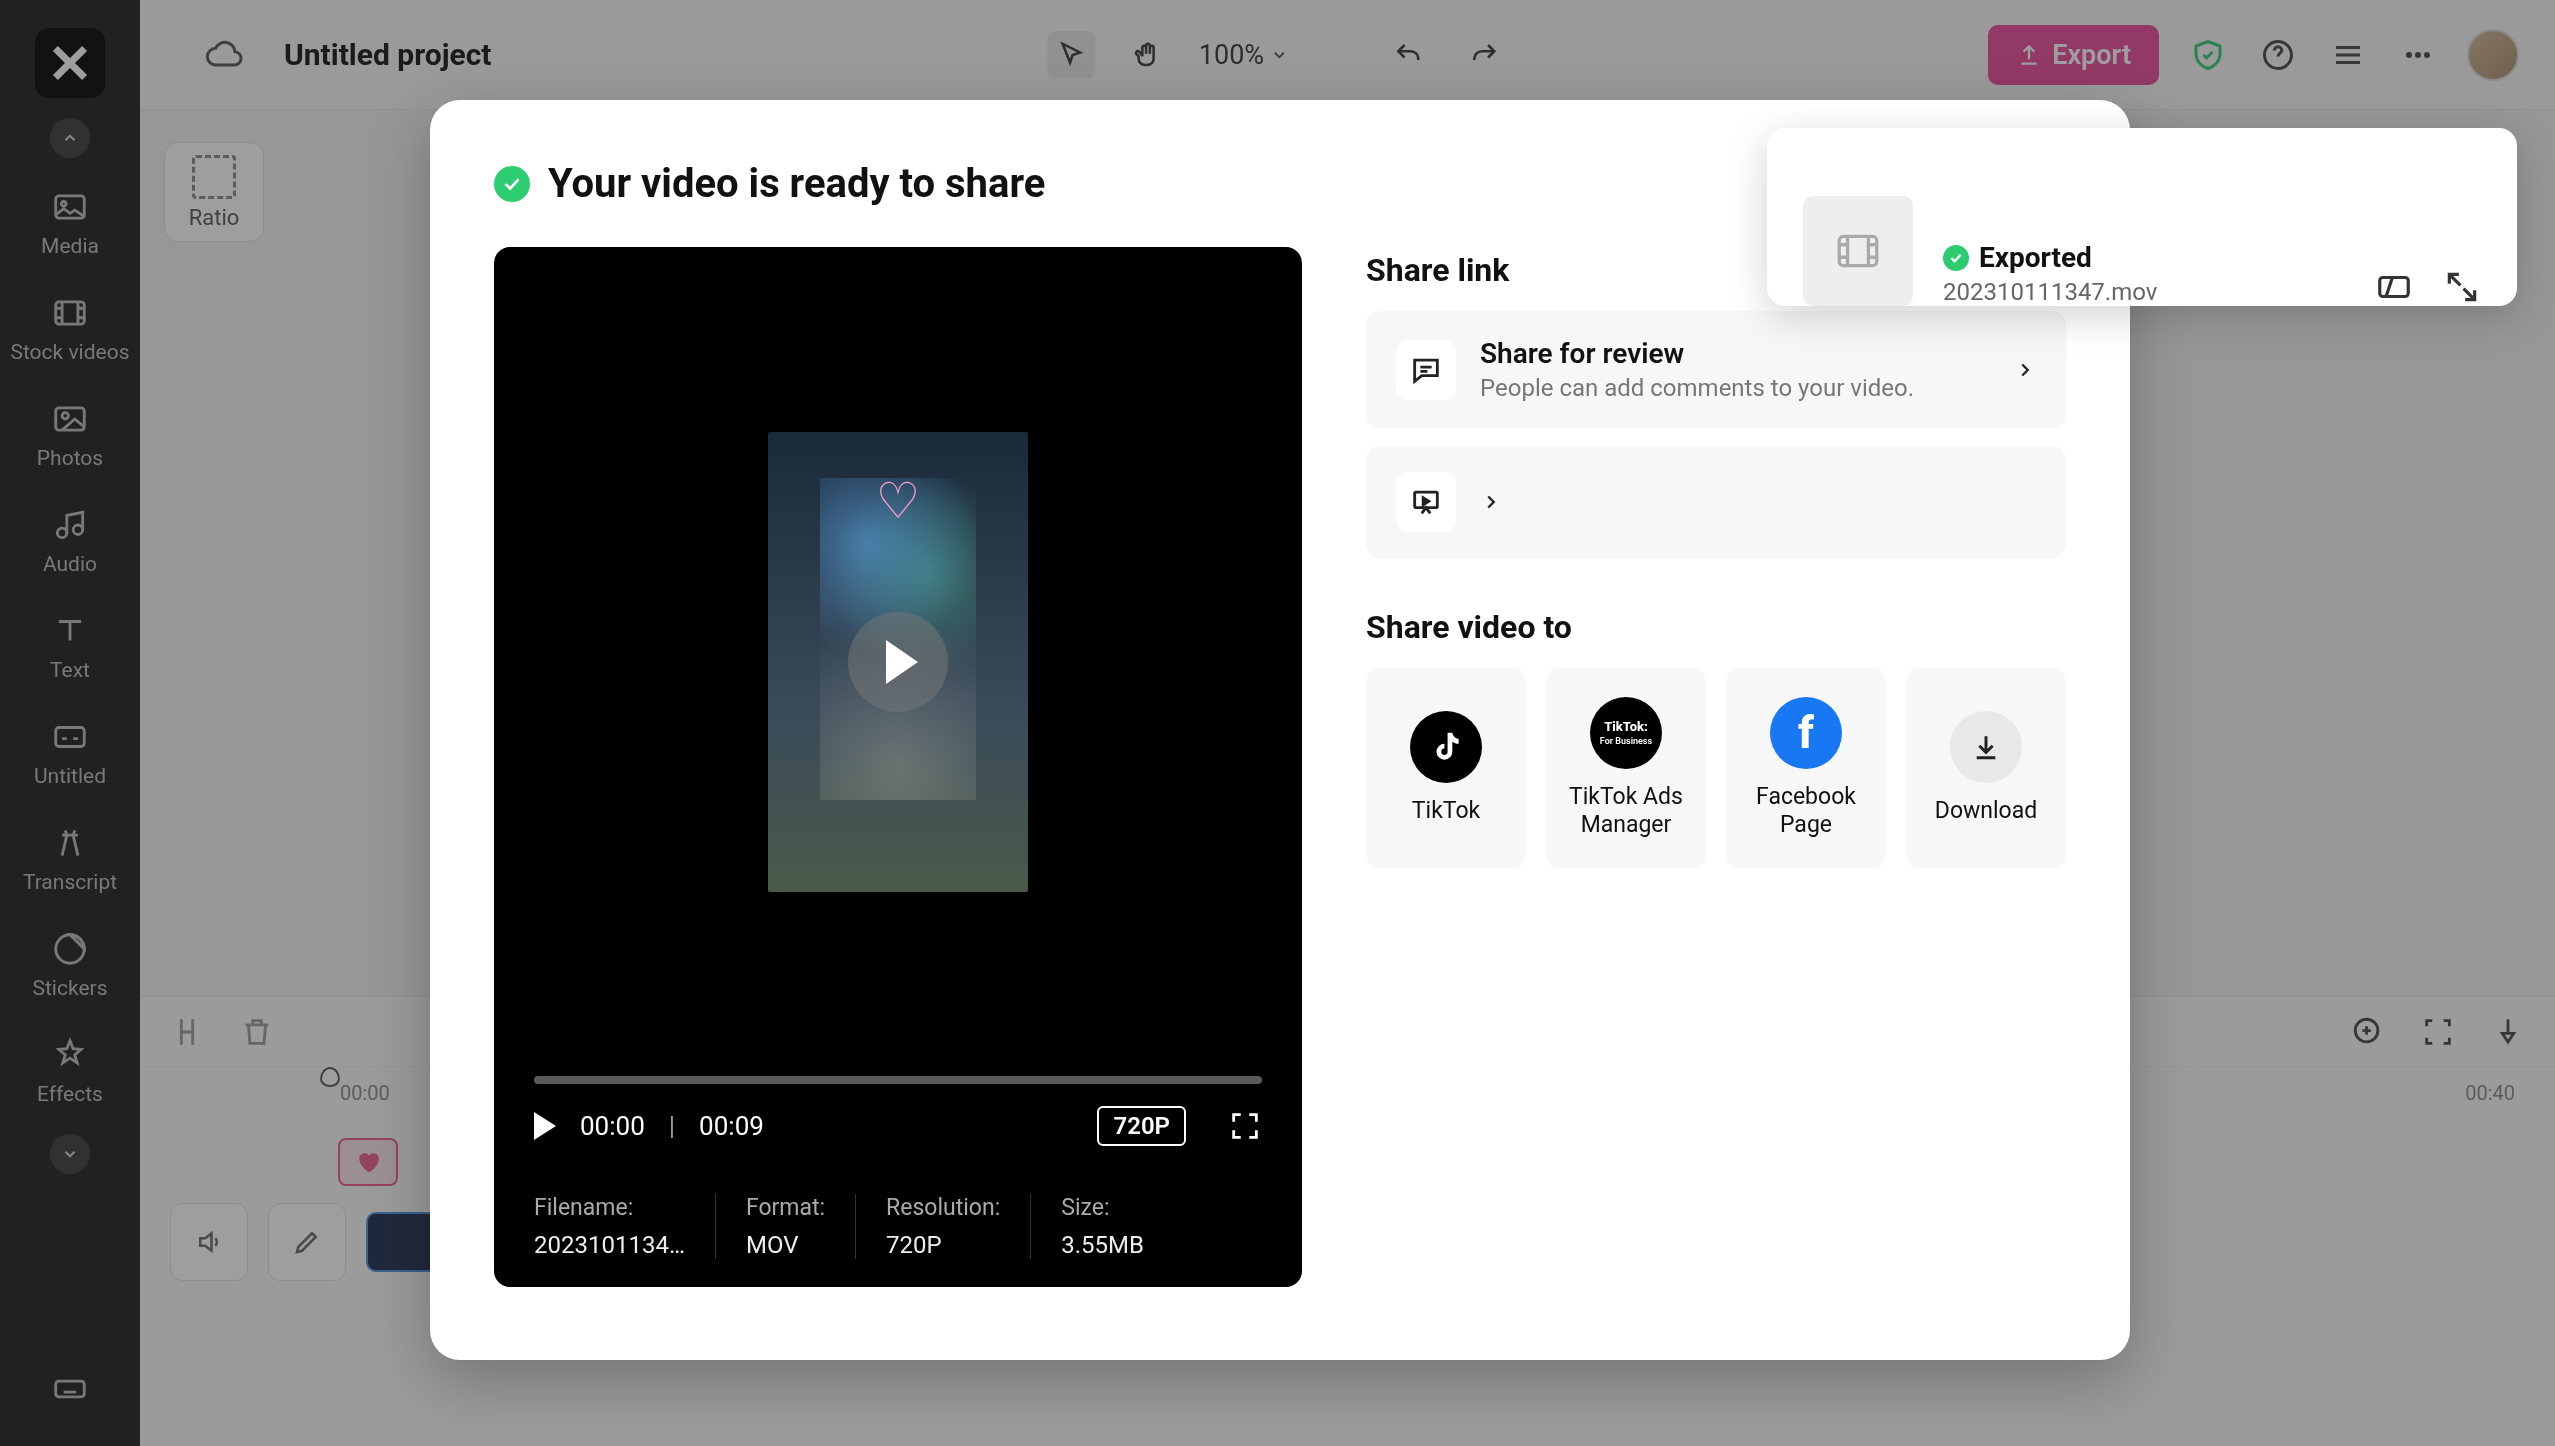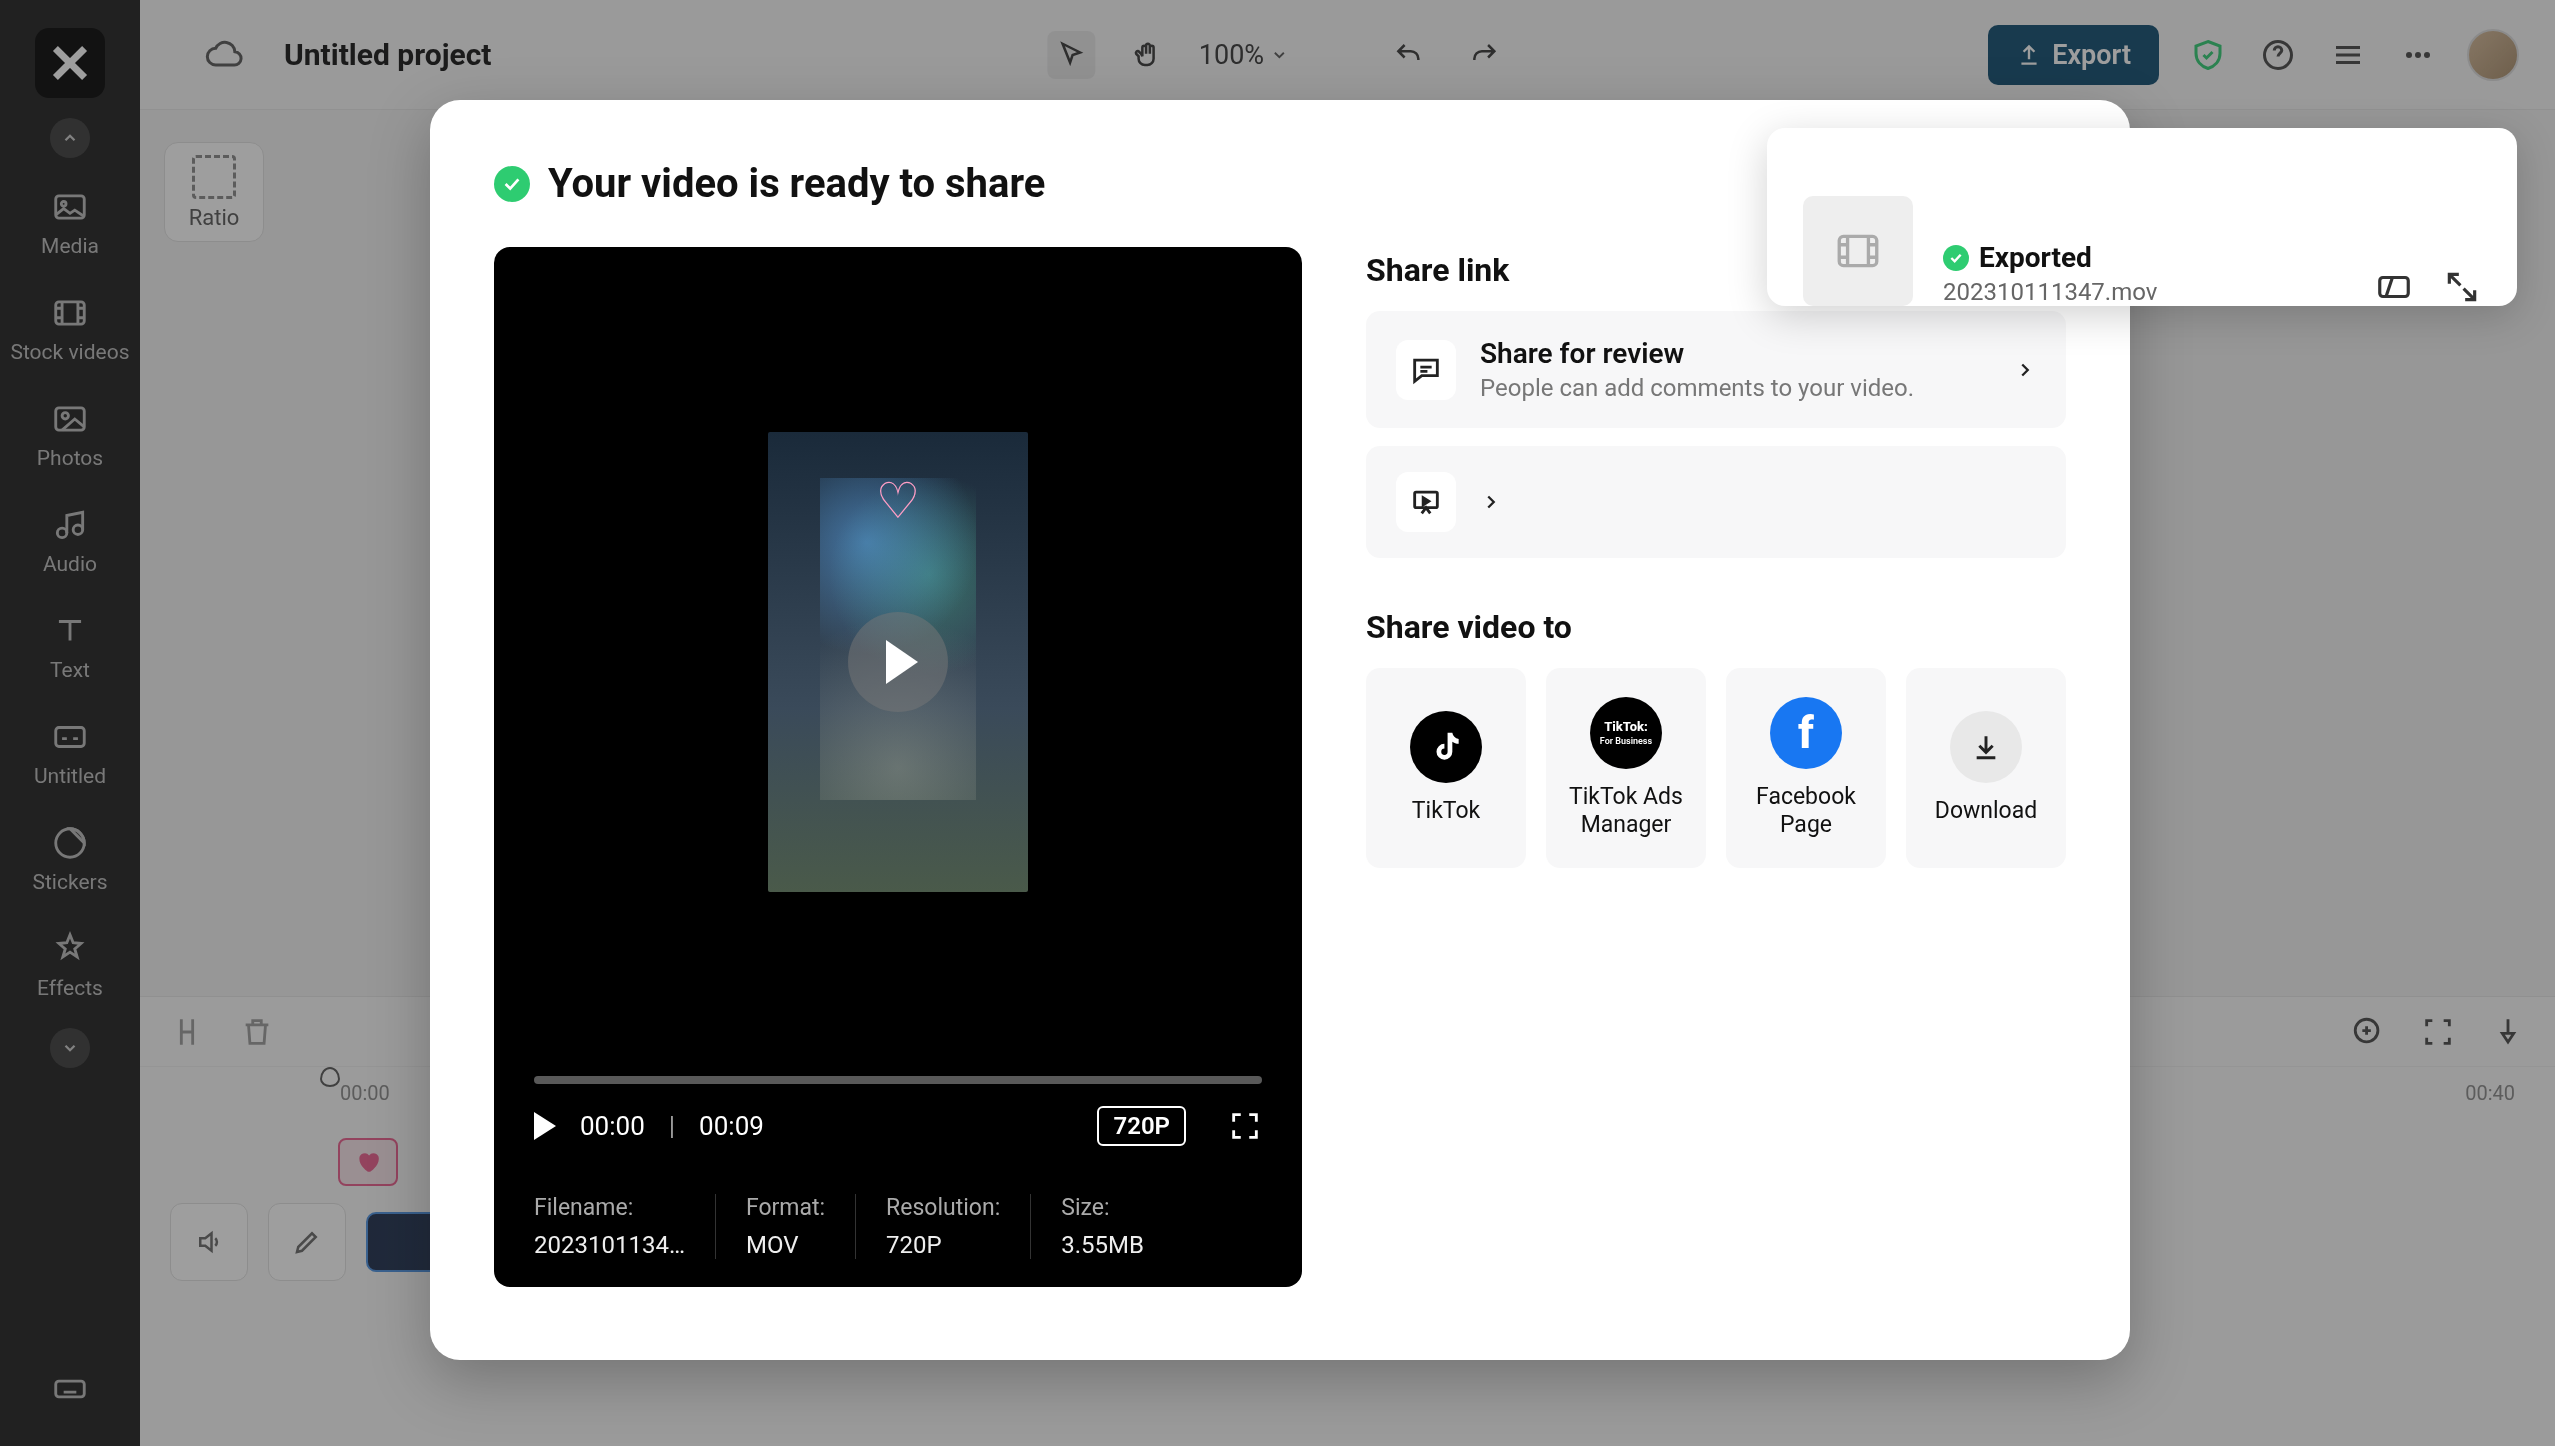--- a/index.html
+++ b/index.html
@@ -24,21 +24,21 @@
 }
 .topbar .left { display: flex; align-items: center; gap: 40px; }
 .cloud-icon { width: 40px; height: 40px; color: #555; }
 .project-title { font-size: 30px; font-weight: 700; color: #111; }
 .topbar .center { margin-left: auto; margin-right: auto; display: flex; align-items: center; gap: 28px; position: absolute; left: 50%; transform: translateX(-50%); }
 .tool-btn { width: 48px; height: 48px; display: flex; align-items: center; justify-content: center; border-radius: 8px; color: #444; }
 .tool-btn.active { background: #e8e8e8; }
 .zoom-text { font-size: 27px; color: #333; display: flex; align-items: center; gap: 6px; }
 .topbar .right { margin-left: auto; display: flex; align-items: center; gap: 28px; }
 .export-btn {
-  background: #0c4a6e; color: #fff;
+  background: #ec4899; color: #fff;
   padding: 14px 28px; border-radius: 10px;
   font-size: 27px; font-weight: 600;
   display: flex; align-items: center; gap: 10px;
 }
 .icon-btn { width: 42px; height: 42px; color: #444; display: flex; align-items: center; justify-content: center; }
 .avatar { width: 52px; height: 52px; border-radius: 50%; background: linear-gradient(135deg,#d4b896,#a88c6a); border: 2px solid #ddd; }
 
 
 .sidebar {
   position: absolute;
@@ -330,20 +330,26 @@
         <path d="M5 6h14M12 6v12"></path>
       </svg>
     <span>Text</span>
   </div>
   <div class="sb-item">
     <svg viewBox="0 0 24 24" fill="none" stroke="currentColor" stroke-width="1.8">
         <rect x="3" y="6" width="18" height="12" rx="2"></rect>
         <path d="M7 13h3M14 13h3"></path>
       </svg>
     <span>Untitled</span>
+  </div>
+  <div class="sb-item">
+    <svg viewBox="0 0 24 24" fill="none" stroke="currentColor" stroke-width="1.8">
+        <path d="M9 4l1 3h4l1-3M7 7h10M10 7l-3 13M14 7l3 13"></path>
+      </svg>
+    <span>Transcript</span>
   </div>
   <div class="sb-item">
     <svg viewBox="0 0 24 24" fill="none" stroke="currentColor" stroke-width="1.8">
         <circle cx="12" cy="12" r="9"></circle>
         <path d="M12 3a9 9 0 019 9l-9-9z" fill="currentColor" fill-opacity="0.3"></path>
       </svg>
     <span>Stickers</span>
   </div>
   <div class="sb-item">
     <svg viewBox="0 0 24 24" fill="none" stroke="currentColor" stroke-width="1.8">

